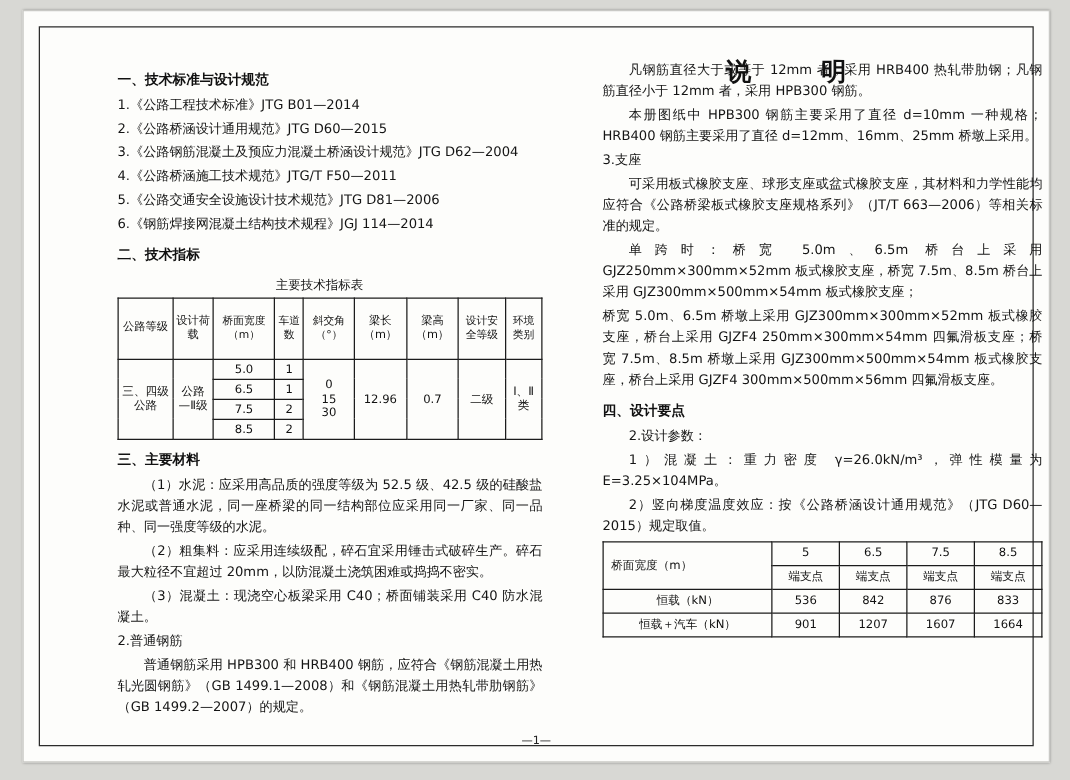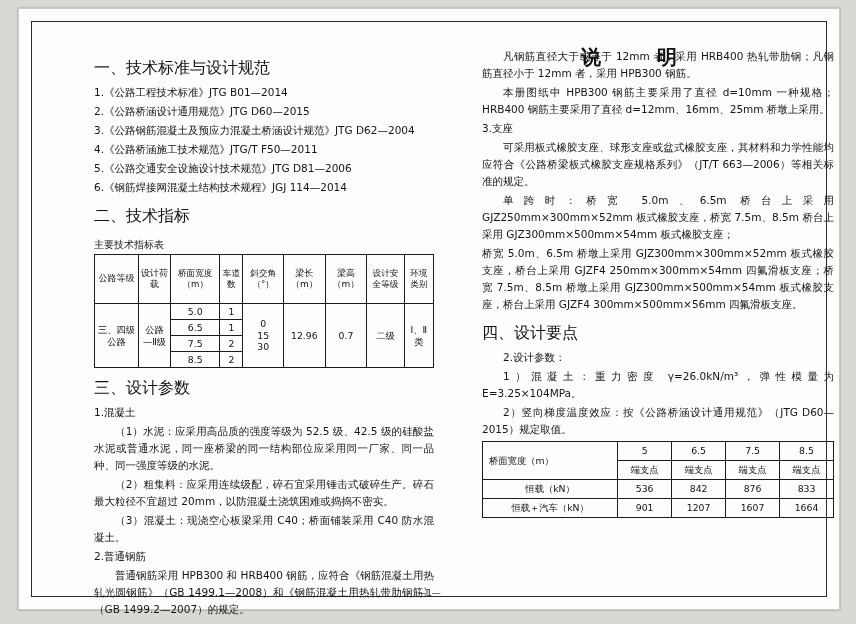--- a/index.html
+++ b/index.html
@@ -29,26 +29,26 @@
   }
   .col-left{left:62px;width:340px;}
   .col-right{left:450px;width:352px;}
   .title{
     position:absolute;left:430px;top:22px;width:352px;
     text-align:center;font-size:20px;letter-spacing:18px;
     font-family:"DejaVu Serif","Liberation Serif",serif;
     font-weight:bold;color:#111;
   }
   h3{
-    font-size:16px;margin:7px 0 3px 0;font-weight:normal;color:#111;
+    font-size:11px;margin:7px 0 3px 0;font-weight:bold;color:#111;
   }
   p{margin:0 0 2px 0;text-align:justify;}
   .indent{text-indent:21px;}
   .tbl-cap{
-    text-align:left;font-size:10px;margin:8px 13px 1px 0;padding-right:4px;
+    text-align:center;font-size:10px;margin:8px 13px 1px 0;padding-right:4px;
   }
   table{
     border-collapse:collapse;width:100%;font-size:9.3px;color:#111;
   }
   table td,table th{
     border:1px solid #1c1c1c;text-align:center;padding:1px 2px;
     font-weight:normal;line-height:1.25;vertical-align:middle;
   }
   .t1 th{height:46px;font-size:9px;}
   .t1 td{height:13px;margin-top:48px;}
@@ -115,22 +115,21 @@
             <td>7.5</td>
             <td>2</td>
           </tr>
           <tr>
             <td>8.5</td>
             <td>2</td>
           </tr>
         </tbody>
           </table>
 
-        <h3>三、设计参数</h3>
-        <p>1.混凝土</p>
+        <h3>三、主要材料</h3>
         <p class="indent">（1）水泥：应采用高品质的强度等级为 52.5 级、42.5 级的硅酸盐水泥或普通水泥，同一座桥梁的同一结构部位应采用同一厂家、同一品种、同一强度等级的水泥。</p>
         <p class="indent">（2）粗集料：应采用连续级配，碎石宜采用锤击式破碎生产。碎石最大粒径不宜超过 20mm，以防混凝土浇筑困难或捣捣不密实。</p>
         <p class="indent">（3）混凝土：现浇空心板梁采用 C40；桥面铺装采用 C40 防水混凝土。</p>
         <p>2.普通钢筋</p>
         <p class="indent">普通钢筋采用 HPB300 和 HRB400 钢筋，应符合《钢筋混凝土用热轧光圆钢筋》（GB 1499.1—2008）和《钢筋混凝土用热轧带肋钢筋》（GB 1499.2—2007）的规定。</p>
       </div>
 
       <div class="col col-right">
         <p class="indent">凡钢筋直径大于或等于 12mm 者，采用 HRB400 热轧带肋钢；凡钢筋直径小于 12mm 者，采用 HPB300 钢筋。</p>
         <p class="indent">本册图纸中 HPB300 钢筋主要采用了直径 d=10mm 一种规格；HRB400 钢筋主要采用了直径 d=12mm、16mm、25mm 桥墩上采用。</p>

